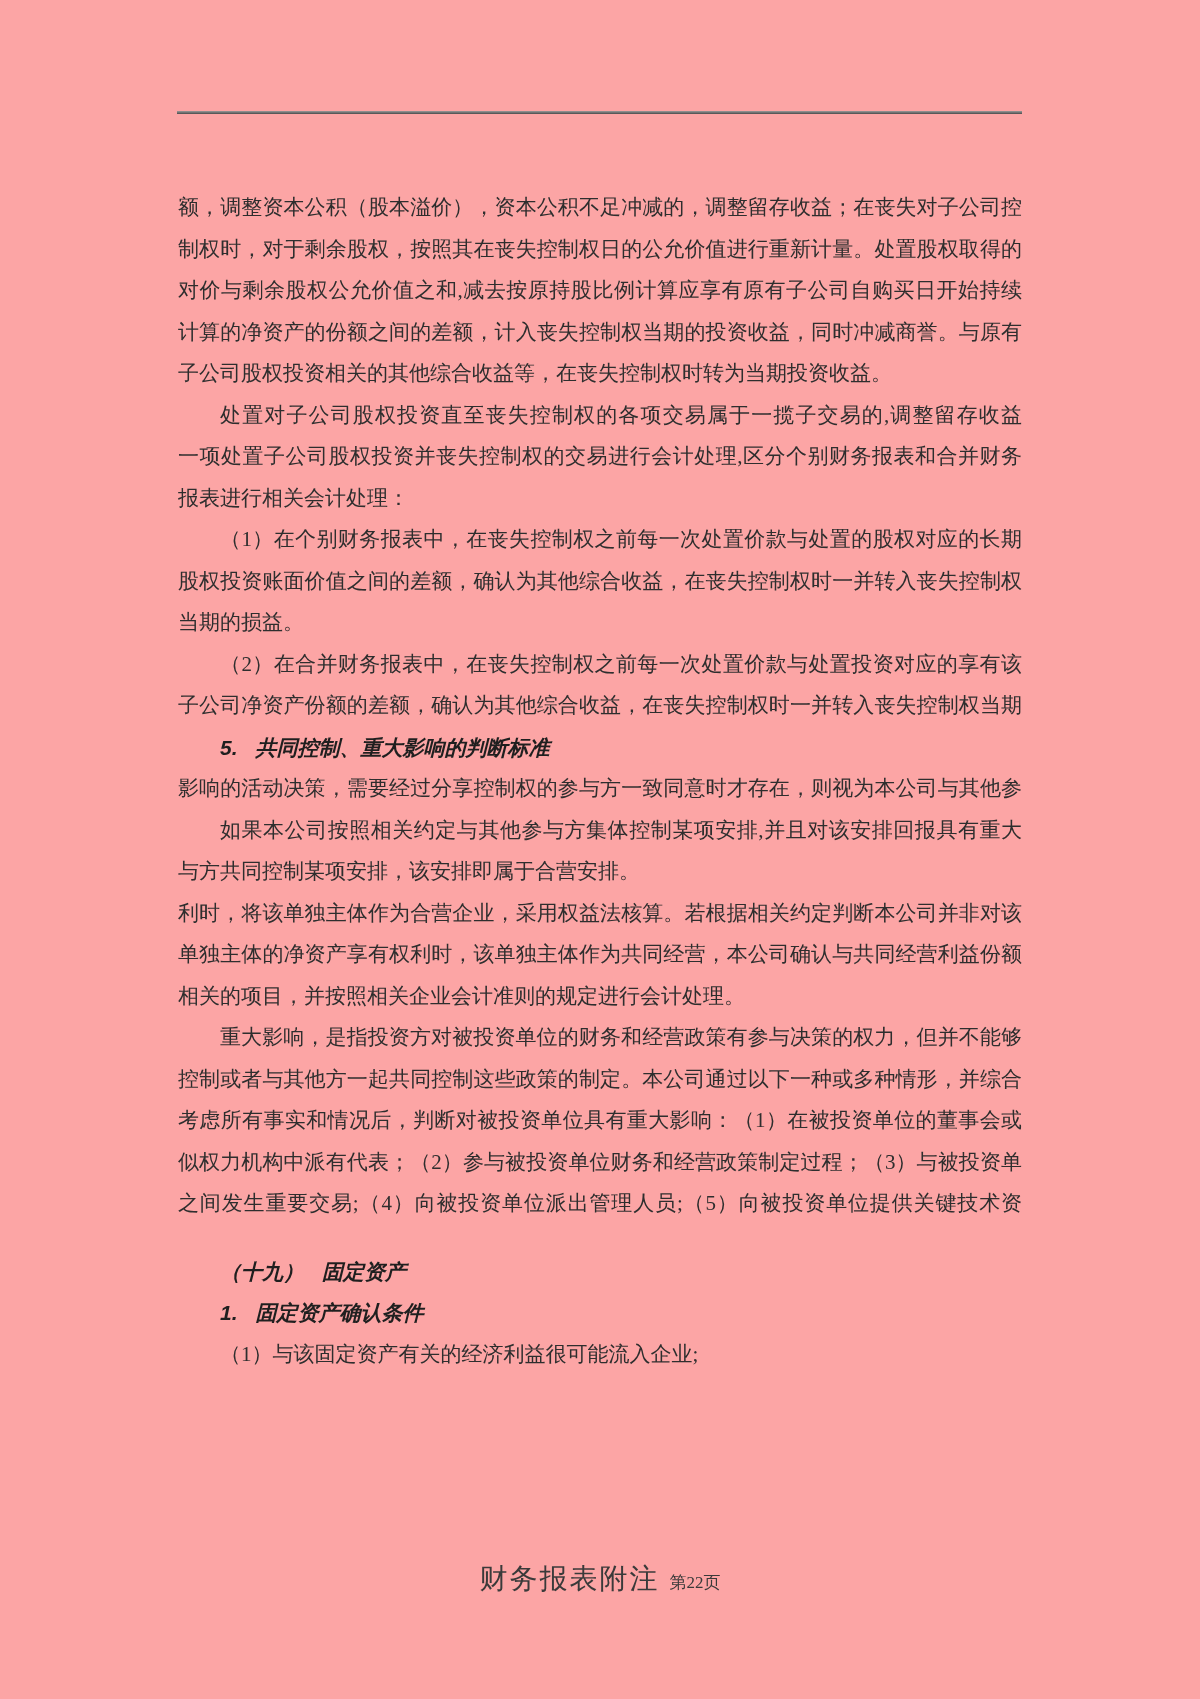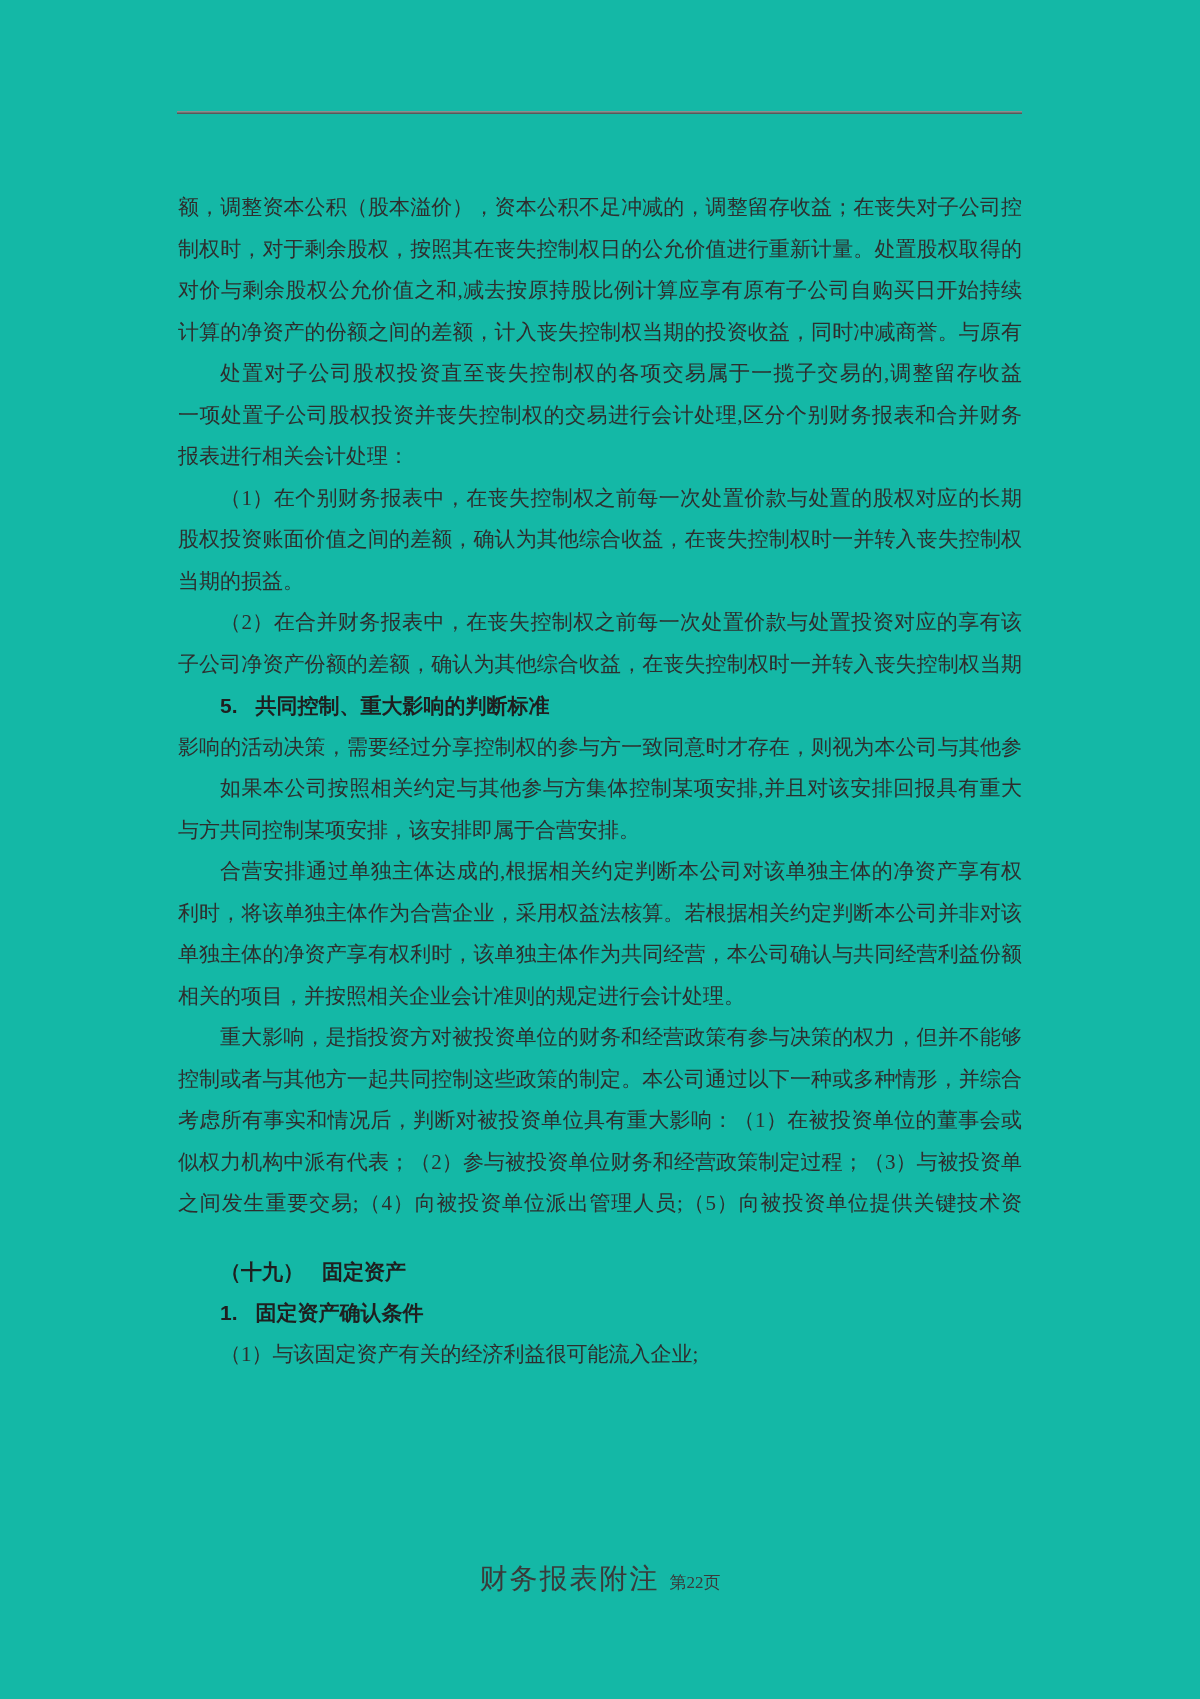--- a/index.html
+++ b/index.html
@@ -1,19 +1,19 @@
 <!DOCTYPE html>
 <html><head>
 <meta charset="utf-8">
 <style>
   html,body { margin:0; padding:0; background:#ffffff; }
   .page {
     position:relative;
     width:1200px; height:1699px;
-    background:#14b8a6;
+    background:#fca5a5;
     font-family:"Liberation Serif","DejaVu Serif",serif;
     color:#2e2e2e;
     overflow:hidden;
   }
   .header-rule {
     position:absolute;
     left:177px; top:111px;
     width:845px; height:3px;
     background:linear-gradient(#9a9a9a,#4c4c4c);
   }
@@ -35,20 +35,21 @@
   .line.just { text-align-last:justify; }
   .line.ind { padding-left:42px; }
   .heading {
     line-height:41.5px;
     height:41.5px;
     font-size:21px;
     font-weight:bold;
     font-family:"Liberation Sans","DejaVu Sans",sans-serif;
     color:#1f1f1f;
     padding-left:42px;
+    font-style:italic;
   }
   .heading .hnum { margin-right:18px; }
   .page-footer {
     position:absolute;
     left:178px; top:1560px;
     width:844px;
     text-align:center;
     white-space:nowrap;
     color:#3a3a3a;
   }
@@ -59,20 +60,21 @@
 <body>
 
 <div class="page">
   <div class="header-rule"></div>
   <div class="doc-body" id="doc-body">
       <div class="block">
         <div class="line just">额，调整资本公积（股本溢价），资本公积不足冲减的，调整留存收益；在丧失对子公司控</div>
         <div class="line just">制权时，对于剩余股权，按照其在丧失控制权日的公允价值进行重新计量。处置股权取得的</div>
         <div class="line just">对价与剩余股权公允价值之和,减去按原持股比例计算应享有原有子公司自购买日开始持续</div>
         <div class="line just">计算的净资产的份额之间的差额，计入丧失控制权当期的投资收益，同时冲减商誉。与原有</div>
+        <div class="line">子公司股权投资相关的其他综合收益等，在丧失控制权时转为当期投资收益。</div>
       </div>
       <div class="block">
         <div class="line just ind">处置对子公司股权投资直至丧失控制权的各项交易属于一揽子交易的,调整留存收益</div>
         <div class="line just">一项处置子公司股权投资并丧失控制权的交易进行会计处理,区分个别财务报表和合并财务</div>
         <div class="line">报表进行相关会计处理：</div>
       </div>
       <div class="block">
         <div class="line just ind">（1）在个别财务报表中，在丧失控制权之前每一次处置价款与处置的股权对应的长期</div>
         <div class="line just">股权投资账面价值之间的差额，确认为其他综合收益，在丧失控制权时一并转入丧失控制权</div>
         <div class="line">当期的损益。</div>
@@ -81,21 +83,20 @@
         <div class="line just ind">（2）在合并财务报表中，在丧失控制权之前每一次处置价款与处置投资对应的享有该</div>
         <div class="line just">子公司净资产份额的差额，确认为其他综合收益，在丧失控制权时一并转入丧失控制权当期</div>
       </div>
       <div class="block heading"><span class="hnum">5.</span><span>共同控制、重大影响的判断标准</span></div>
       <div class="block">
         <div class="line just">影响的活动决策，需要经过分享控制权的参与方一致同意时才存在，则视为本公司与其他参</div>
         <div class="line just ind">如果本公司按照相关约定与其他参与方集体控制某项安排,并且对该安排回报具有重大</div>
         <div class="line">与方共同控制某项安排，该安排即属于合营安排。</div>
       </div>
       <div class="block">
-        <div class="line just ind">合营安排通过单独主体达成的,根据相关约定判断本公司对该单独主体的净资产享有权</div>
         <div class="line just">利时，将该单独主体作为合营企业，采用权益法核算。若根据相关约定判断本公司并非对该</div>
         <div class="line just">单独主体的净资产享有权利时，该单独主体作为共同经营，本公司确认与共同经营利益份额</div>
         <div class="line">相关的项目，并按照相关企业会计准则的规定进行会计处理。</div>
       </div>
       <div class="block">
         <div class="line just ind">重大影响，是指投资方对被投资单位的财务和经营政策有参与决策的权力，但并不能够</div>
         <div class="line just">控制或者与其他方一起共同控制这些政策的制定。本公司通过以下一种或多种情形，并综合</div>
         <div class="line just">考虑所有事实和情况后，判断对被投资单位具有重大影响：（1）在被投资单位的董事会或类</div>
         <div class="line just">似权力机构中派有代表；（2）参与被投资单位财务和经营政策制定过程；（3）与被投资单位</div>
         <div class="line just">之间发生重要交易;（4）向被投资单位派出管理人员;（5）向被投资单位提供关键技术资料。</div>

